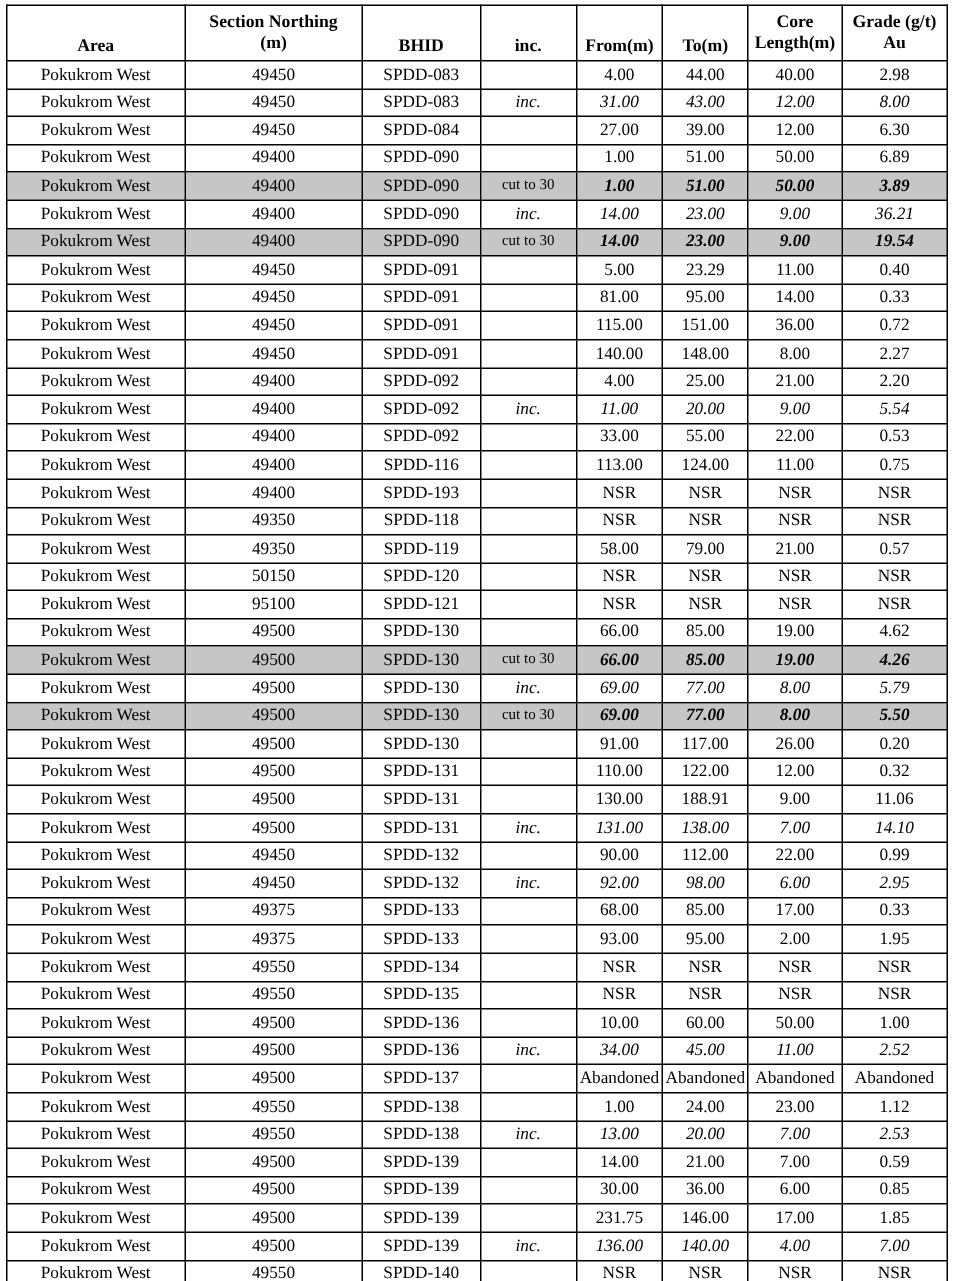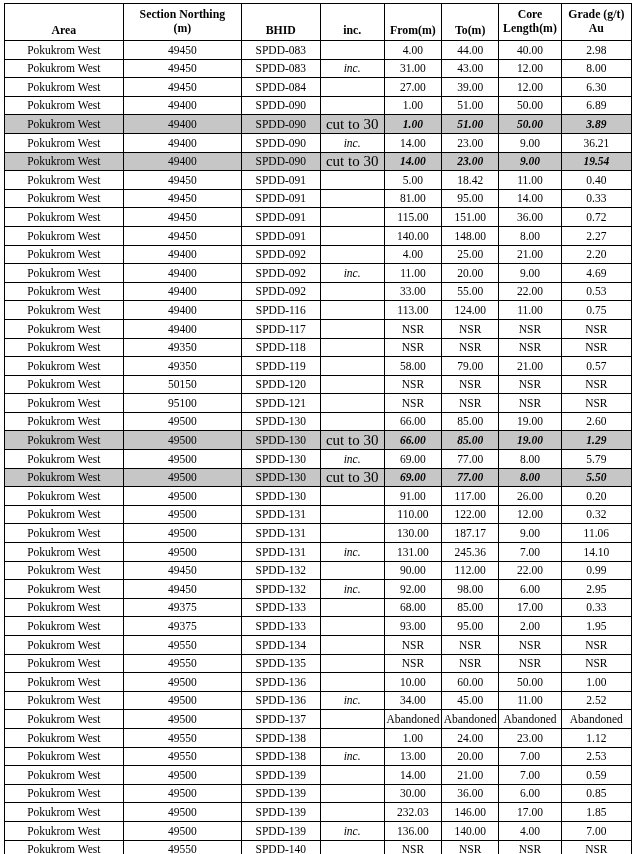--- a/index.html
+++ b/index.html
@@ -68,30 +68,31 @@
     background: #c6c6c6;
     font-style: italic;
     font-weight: bold;
   }
   tr.row-highlight td.cell-plain {
     font-style: normal;
     font-weight: normal;
   }
 
   tr.row-inc td.cell-italic {
+    font-style: italic;
     margin-left: 16px;
   }
   td.cell-inc-label {
     font-style: italic;
     font-size: 10.5px;
   }
   tr.row-highlight td.cell-inc-label {
     font-style: normal;
     font-weight: normal;
-    font-size: 15px;
+    font-size: 10px;
     text-align: center;
   }
   td.cell-abandoned {
     font-size: 10.6px;
   }
 </style>
 </head>
 <body>
 
 <div class="table-wrap">
@@ -197,21 +198,21 @@
           <td>23.00</td>
           <td>9.00</td>
           <td>19.54</td>
         </tr>
         <tr>
           <td class="cell-plain">Pokukrom West</td>
           <td class="cell-plain">49450</td>
           <td class="cell-plain">SPDD-091</td>
           <td class="cell-inc-label"></td>
           <td>5.00</td>
-          <td>18.42</td>
+          <td>23.29</td>
           <td>11.00</td>
           <td>0.40</td>
         </tr>
         <tr>
           <td class="cell-plain">Pokukrom West</td>
           <td class="cell-plain">49450</td>
           <td class="cell-plain">SPDD-091</td>
           <td class="cell-inc-label"></td>
           <td>81.00</td>
           <td>95.00</td>
@@ -249,21 +250,21 @@
           <td>2.20</td>
         </tr>
         <tr class="row-inc">
           <td class="cell-plain">Pokukrom West</td>
           <td class="cell-plain">49400</td>
           <td class="cell-plain">SPDD-092</td>
           <td class="cell-inc-label">inc.</td>
           <td class="cell-italic">11.00</td>
           <td class="cell-italic">20.00</td>
           <td class="cell-italic">9.00</td>
-          <td class="cell-italic">4.69</td>
+          <td class="cell-italic">5.54</td>
         </tr>
         <tr>
           <td class="cell-plain">Pokukrom West</td>
           <td class="cell-plain">49400</td>
           <td class="cell-plain">SPDD-092</td>
           <td class="cell-inc-label"></td>
           <td>33.00</td>
           <td>55.00</td>
           <td>22.00</td>
           <td>0.53</td>
@@ -274,21 +275,21 @@
           <td class="cell-plain">SPDD-116</td>
           <td class="cell-inc-label"></td>
           <td>113.00</td>
           <td>124.00</td>
           <td>11.00</td>
           <td>0.75</td>
         </tr>
         <tr>
           <td class="cell-plain">Pokukrom West</td>
           <td class="cell-plain">49400</td>
-          <td class="cell-plain">SPDD-117</td>
+          <td class="cell-plain">SPDD-193</td>
           <td class="cell-inc-label"></td>
           <td>NSR</td>
           <td>NSR</td>
           <td>NSR</td>
           <td>NSR</td>
         </tr>
         <tr>
           <td class="cell-plain">Pokukrom West</td>
           <td class="cell-plain">49350</td>
           <td class="cell-plain">SPDD-118</td>
@@ -329,31 +330,31 @@
           <td>NSR</td>
         </tr>
         <tr>
           <td class="cell-plain">Pokukrom West</td>
           <td class="cell-plain">49500</td>
           <td class="cell-plain">SPDD-130</td>
           <td class="cell-inc-label"></td>
           <td>66.00</td>
           <td>85.00</td>
           <td>19.00</td>
-          <td>2.60</td>
+          <td>4.62</td>
         </tr>
         <tr class="row-highlight">
           <td class="cell-plain">Pokukrom West</td>
           <td class="cell-plain">49500</td>
           <td class="cell-plain">SPDD-130</td>
           <td class="cell-inc-label">cut to 30</td>
           <td>66.00</td>
           <td>85.00</td>
           <td>19.00</td>
-          <td>1.29</td>
+          <td>4.26</td>
         </tr>
         <tr class="row-inc">
           <td class="cell-plain">Pokukrom West</td>
           <td class="cell-plain">49500</td>
           <td class="cell-plain">SPDD-130</td>
           <td class="cell-inc-label">inc.</td>
           <td class="cell-italic">69.00</td>
           <td class="cell-italic">77.00</td>
           <td class="cell-italic">8.00</td>
           <td class="cell-italic">5.79</td>
@@ -387,31 +388,31 @@
           <td>122.00</td>
           <td>12.00</td>
           <td>0.32</td>
         </tr>
         <tr>
           <td class="cell-plain">Pokukrom West</td>
           <td class="cell-plain">49500</td>
           <td class="cell-plain">SPDD-131</td>
           <td class="cell-inc-label"></td>
           <td>130.00</td>
-          <td>187.17</td>
+          <td>188.91</td>
           <td>9.00</td>
           <td>11.06</td>
         </tr>
         <tr class="row-inc">
           <td class="cell-plain">Pokukrom West</td>
           <td class="cell-plain">49500</td>
           <td class="cell-plain">SPDD-131</td>
           <td class="cell-inc-label">inc.</td>
           <td class="cell-italic">131.00</td>
-          <td class="cell-italic">245.36</td>
+          <td class="cell-italic">138.00</td>
           <td class="cell-italic">7.00</td>
           <td class="cell-italic">14.10</td>
         </tr>
         <tr>
           <td class="cell-plain">Pokukrom West</td>
           <td class="cell-plain">49450</td>
           <td class="cell-plain">SPDD-132</td>
           <td class="cell-inc-label"></td>
           <td>90.00</td>
           <td>112.00</td>
@@ -536,21 +537,21 @@
           <td>30.00</td>
           <td>36.00</td>
           <td>6.00</td>
           <td>0.85</td>
         </tr>
         <tr>
           <td class="cell-plain">Pokukrom West</td>
           <td class="cell-plain">49500</td>
           <td class="cell-plain">SPDD-139</td>
           <td class="cell-inc-label"></td>
-          <td>232.03</td>
+          <td>231.75</td>
           <td>146.00</td>
           <td>17.00</td>
           <td>1.85</td>
         </tr>
         <tr class="row-inc">
           <td class="cell-plain">Pokukrom West</td>
           <td class="cell-plain">49500</td>
           <td class="cell-plain">SPDD-139</td>
           <td class="cell-inc-label">inc.</td>
           <td class="cell-italic">136.00</td>

